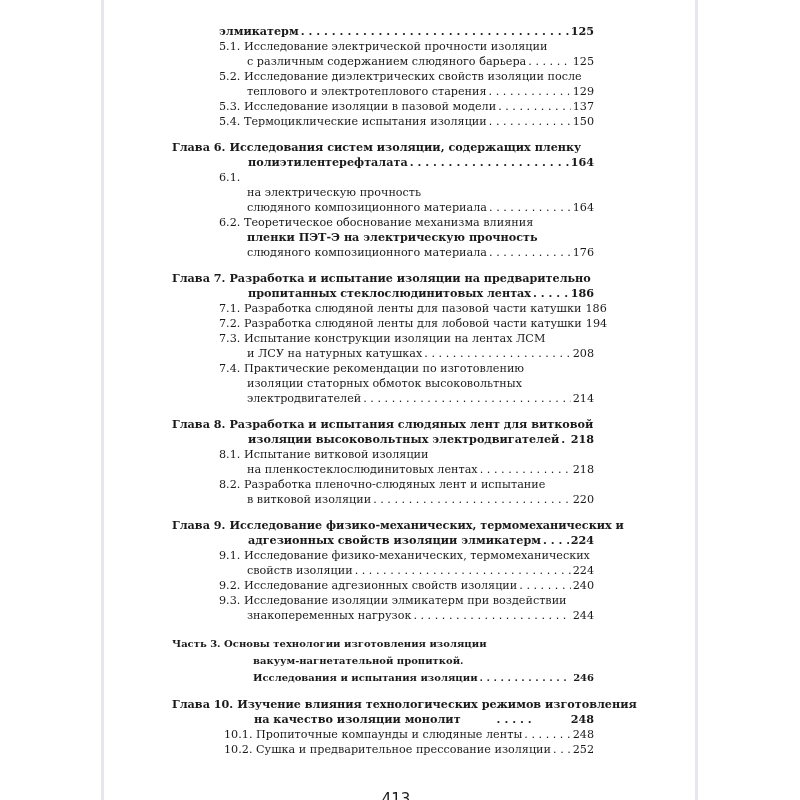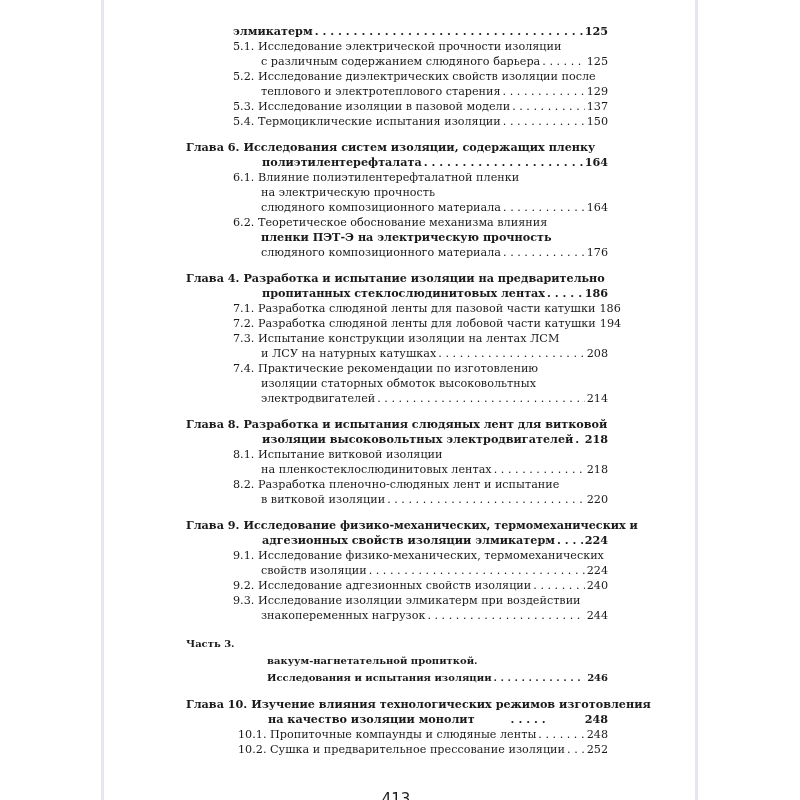--- a/index.html
+++ b/index.html
@@ -1,20 +1,20 @@
 <!DOCTYPE html>
 <html><head>
 <meta charset="utf-8">
 <style>
   html, body { margin:0; padding:0; background:#ffffff; }
   body { width:800px; height:800px; position:relative; overflow:hidden; font-family:"DejaVu Serif", serif; color:#1a1a1a; }
   .edge { position:absolute; top:0; bottom:0; width:3px; background:#e6e6ee; }
   .edge.left { left:101px; }
   .edge.right { left:695px; }
-  .page { position:absolute; left:186px; top:24px; width:422px; font-size:11.2px; line-height:15px; }
+  .page { position:absolute; left:172px; top:24px; width:422px; font-size:11.2px; line-height:15px; }
   .entry { position:relative; }
   .row { display:flex; align-items:baseline; white-space:nowrap; }
   .row .txt { flex:0 0 auto; }
   .row .dots { flex:1 1 auto; overflow:hidden; margin:0 2px; letter-spacing:2.6px; }
   .row .dots::before { content:". . . . . . . . . . . . . . . . . . . . . . . . . . . . . . . . . . . . . . . . . . . . . . . . . . . . . . . . . . . . . . . . . . . . ."; letter-spacing:0; }
   .row .pg { flex:0 0 auto; }
   .chapter { font-weight:bold; margin-top:11px; }
   .chapter .cont { padding-left:76px; }
   .chapter.ch10 .cont { padding-left:82px; }
   .sub { padding-left:47px; font-weight:normal; }
@@ -96,21 +96,20 @@
           <div class="row cont" style="padding-left: 76px;">
             <span class="txt">полиэтилентерефталата</span>
             <span class="dots"></span>
             <span class="pg">164</span>
           </div>
         </div>
         <div class="entry sub">
           <div class="row">
             <span class="txt">6.1.</span>
             <span class="txt">&nbsp;</span>
-            <span class="txt">Влияние полиэтилентерефталатной пленки</span>
           </div>
           <div class="row cont" style="padding-left: 28px;">
             <span class="txt">на электрическую прочность</span>
           </div>
           <div class="row cont" style="padding-left: 28px;">
             <span class="txt">слюдяного композиционного материала</span>
             <span class="dots"></span>
             <span class="pg">164</span>
           </div>
         </div>
@@ -126,21 +125,21 @@
           <div class="row cont" style="padding-left: 28px;">
             <span class="txt">слюдяного композиционного материала</span>
             <span class="dots"></span>
             <span class="pg">176</span>
           </div>
         </div>
       </div>
       <div>
         <div class="entry chapter">
           <div class="row">
-            <span class="txt">Глава 4.</span>
+            <span class="txt">Глава 7.</span>
             <span class="txt">&nbsp;</span>
             <span class="txt">Разработка и испытание изоляции на предварительно</span>
           </div>
           <div class="row cont" style="padding-left: 76px;">
             <span class="txt">пропитанных стеклослюдинитовых лентах</span>
             <span class="dots"></span>
             <span class="pg">186</span>
           </div>
         </div>
         <div class="entry sub">
@@ -273,20 +272,21 @@
             <span class="pg">244</span>
           </div>
         </div>
       </div>
     </div>
   <div id="part3">
       <div class="entry part">
         <div class="row">
           <span class="txt">Часть 3.</span>
           <span class="txt">&nbsp;</span>
+          <span class="txt">Основы технологии изготовления изоляции</span>
         </div>
         <div class="row cont" style="padding-left: 81px;">
           <span class="txt">вакуум-нагнетательной пропиткой.</span>
         </div>
         <div class="row cont" style="padding-left: 81px; justify-content: space-between;">
           <span class="txt">Исследования и испытания изоляции</span>
           <span class="dots"></span>
           <span class="pg">246</span>
         </div>
       </div>

